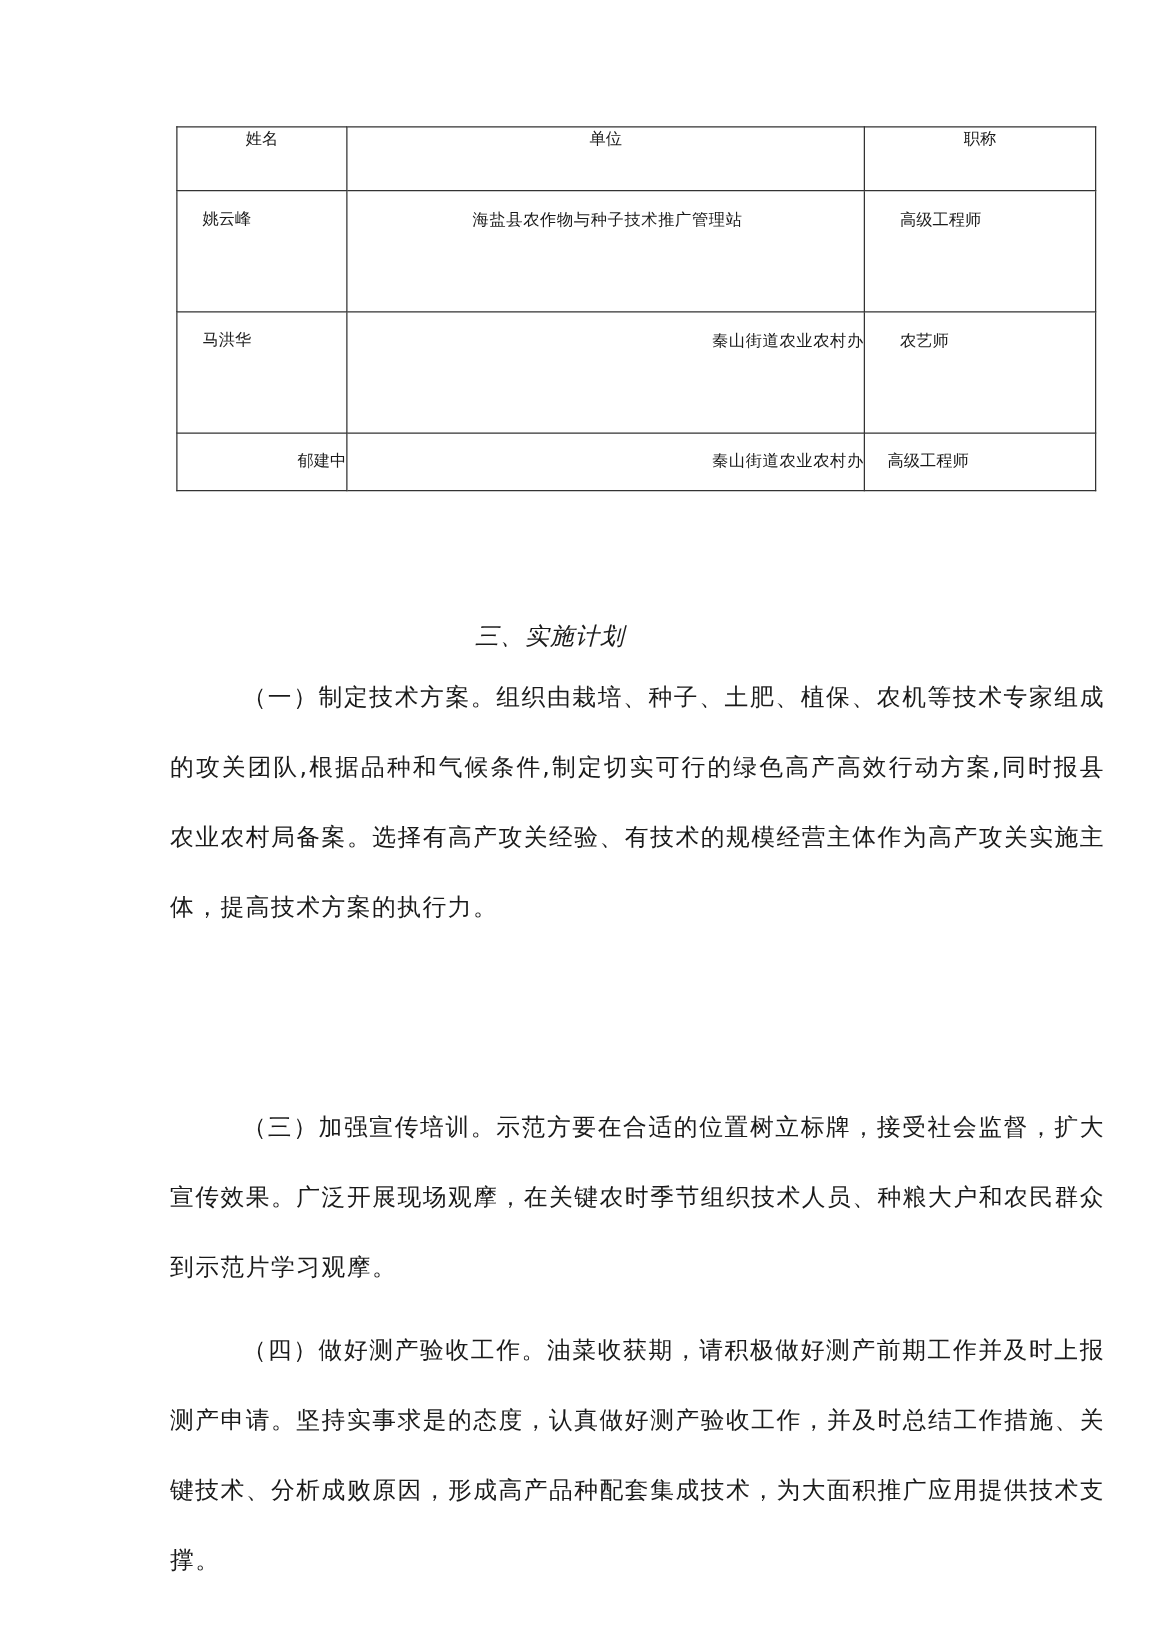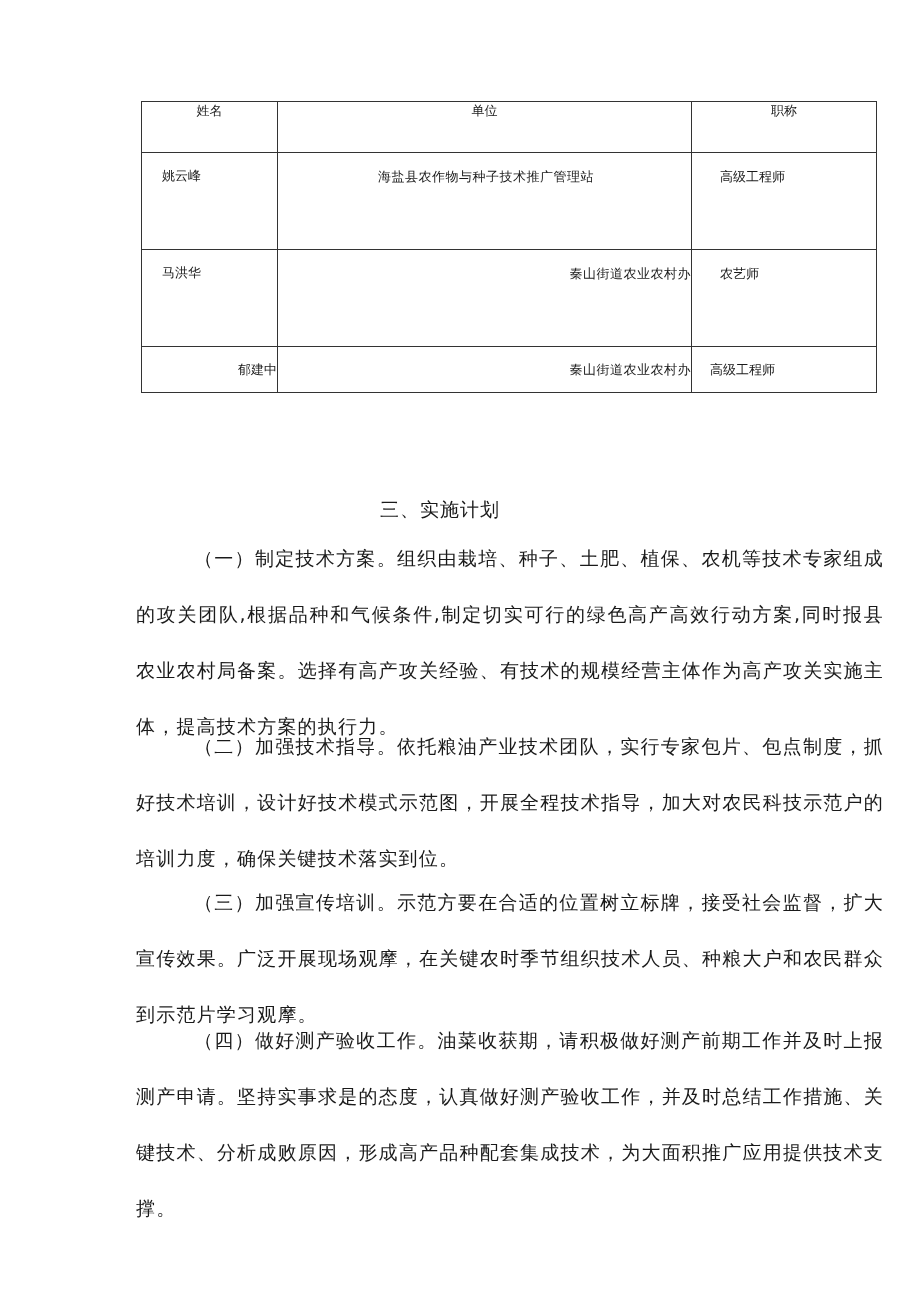--- a/index.html
+++ b/index.html
@@ -18,27 +18,27 @@
   .name { padding-left: 20px !important; }
   .name span { display: block; width: 40px; word-break: break-all; line-height: 45px; }
   .org-left { padding-left: 3px !important; letter-spacing: 0.5px; line-height: 48px; text-align: center; }
   .center { text-align: right; line-height: 48px; letter-spacing: 0.5px; }
   .title-cell { padding-left: 28px !important; line-height: 48px; }
   .title-cell span { display:block; width: 80px; word-break: break-all; }
   .r4 .name { padding-left: 6px !important; text-align: right; }
   .r4 .title-cell { padding-left: 18px !important; }
 
   .section-heading { position: absolute; left: 0; width: 880px; top: 494px; text-align: center;
-                     font-size: 19px; line-height: 30px; letter-spacing: 1px; }
+                     font-size: 19px; line-height: 30px; letter-spacing: 1px; font-style: italic; }
   .para { position: absolute; left: 136px; width: 748px; font-size: 19px;
           line-height: 56px; text-indent: 58px; text-align: justify; letter-spacing: 1.2px; margin: 0; }
   #p1 { top: 530px; }
   #p2 { top: 718px; }
   #p3 { top: 874px; }
-  #p4 { top: 1012px; }
+  #p4 { top: 1052px; }
 </style>
 </head>
 <body>
 
 <div class="page">
 
   <table class="staff">
     <colgroup>
         <col class="c1">
         <col class="c2">
@@ -72,17 +72,16 @@
       <td class="name" style="line-height:45px;">郁建中</td>
       <td class="center" style="line-height:45px;">秦山街道农业农村办</td>
       <td class="title-cell" style="line-height:45px;">高级工程师</td>
     </tr>
   </tbody>
     </table>
 
   <div class="section-heading">三、实施计划</div>
 
   <p class="para" id="p1">（一）制定技术方案。组织由栽培、种子、土肥、植保、农机等技术专家组成的攻关团队,根据品种和气候条件,制定切实可行的绿色高产高效行动方案,同时报县农业农村局备案。选择有高产攻关经验、有技术的规模经营主体作为高产攻关实施主体，提高技术方案的执行力。</p>
-  <p class="para" id="p2">（二）加强技术指导。依托粮油产业技术团队，实行专家包片、包点制度，抓好技术培训，设计好技术模式示范图，开展全程技术指导，加大对农民科技示范户的培训力度，确保关键技术落实到位。</p>
   <p class="para" id="p3">（三）加强宣传培训。示范方要在合适的位置树立标牌，接受社会监督，扩大宣传效果。广泛开展现场观摩，在关键农时季节组织技术人员、种粮大户和农民群众到示范片学习观摩。</p>
   <p class="para" id="p4">（四）做好测产验收工作。油菜收获期，请积极做好测产前期工作并及时上报测产申请。坚持实事求是的态度，认真做好测产验收工作，并及时总结工作措施、关键技术、分析成败原因，形成高产品种配套集成技术，为大面积推广应用提供技术支撑。</p>
 
 </div>
 
 </body></html>

